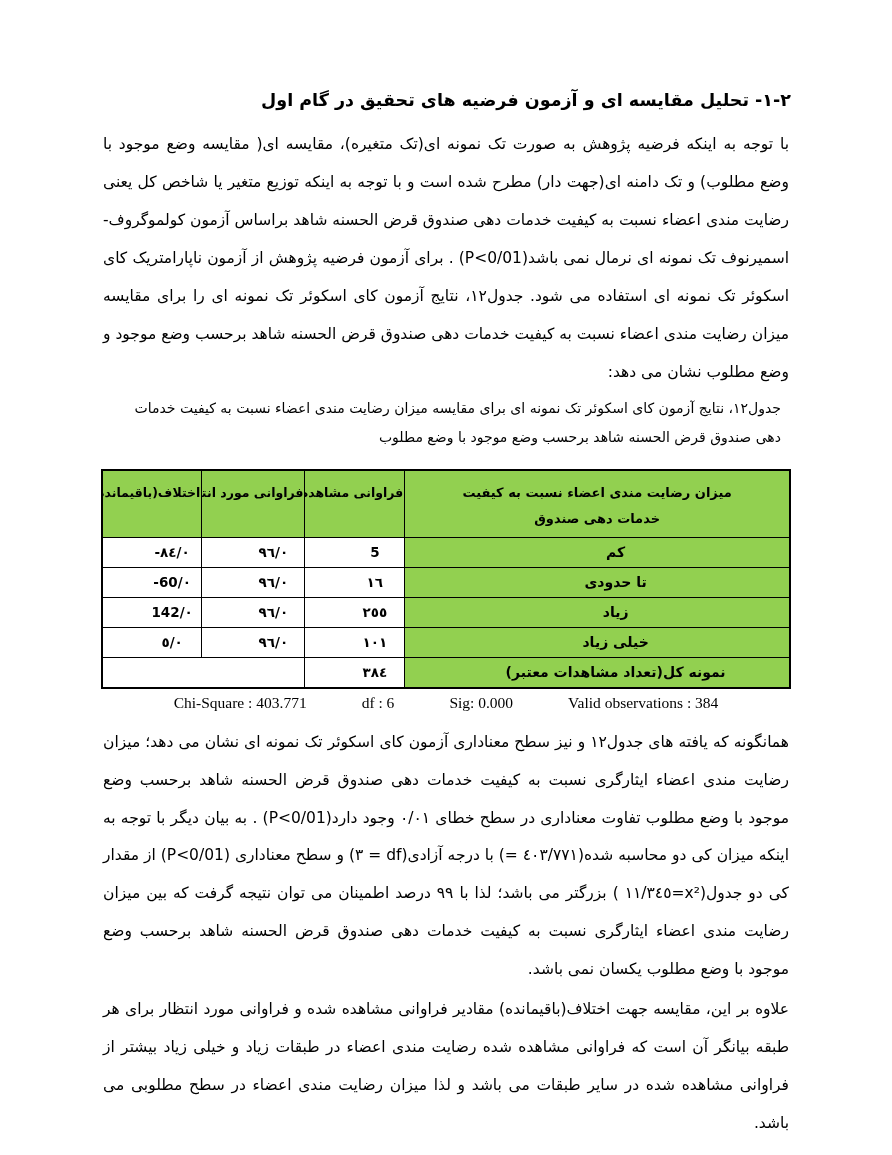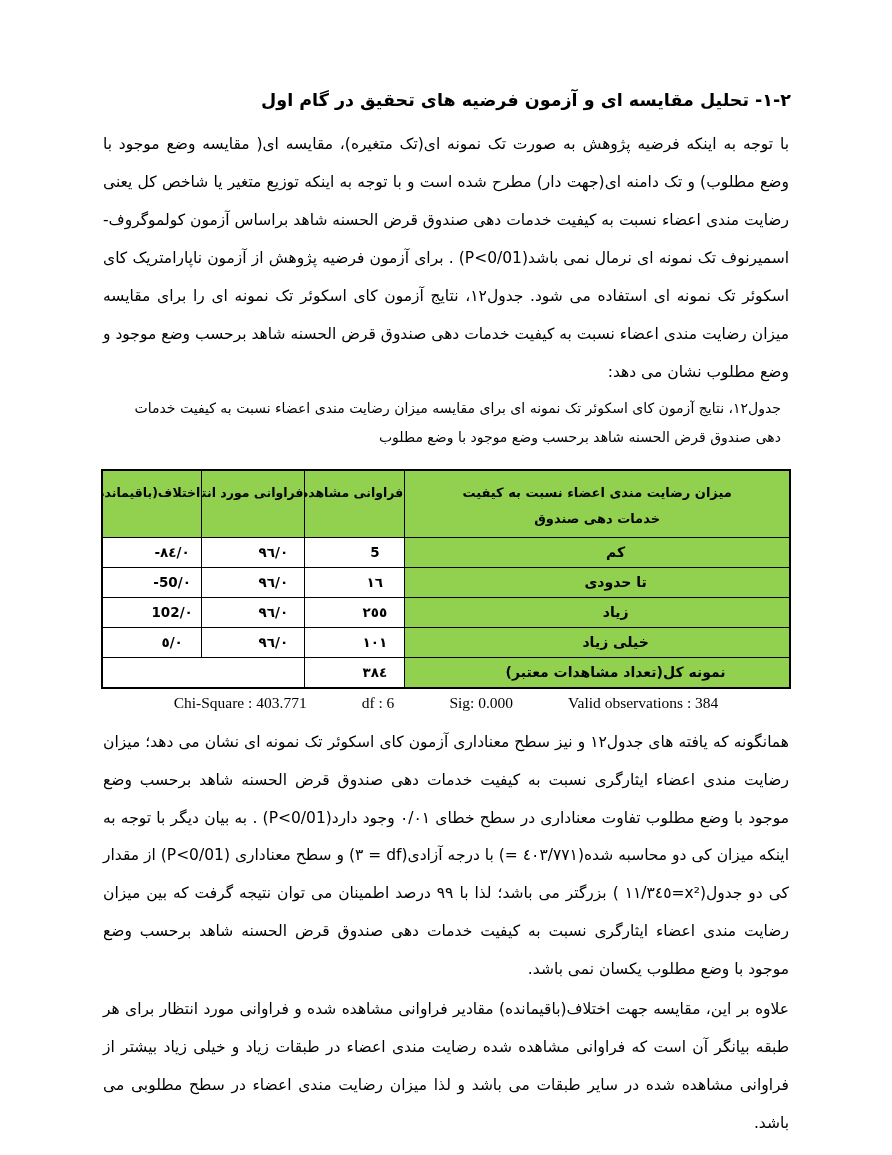--- a/index.html
+++ b/index.html
@@ -130,27 +130,27 @@
       <tr>
         <td class="cat">کم</td>
         <td class="num">5</td>
         <td class="num">٩٦/٠</td>
         <td class="num">-٨٤/٠</td>
       </tr>
       <tr>
         <td class="cat">تا حدودی</td>
         <td class="num">١٦</td>
         <td class="num">٩٦/٠</td>
-        <td class="num">-50/٠</td>
+        <td class="num">-60/٠</td>
       </tr>
       <tr>
         <td class="cat">زیاد</td>
         <td class="num">٢٥٥</td>
         <td class="num">٩٦/٠</td>
-        <td class="num">102/٠</td>
+        <td class="num">142/٠</td>
       </tr>
       <tr>
         <td class="cat">خیلی زیاد</td>
         <td class="num">١٠١</td>
         <td class="num">٩٦/٠</td>
         <td class="num">٥/٠</td>
       </tr>
       <tr>
         <td class="cat">نمونه کل(تعداد مشاهدات معتبر)</td>
         <td class="num">٣٨٤</td>

